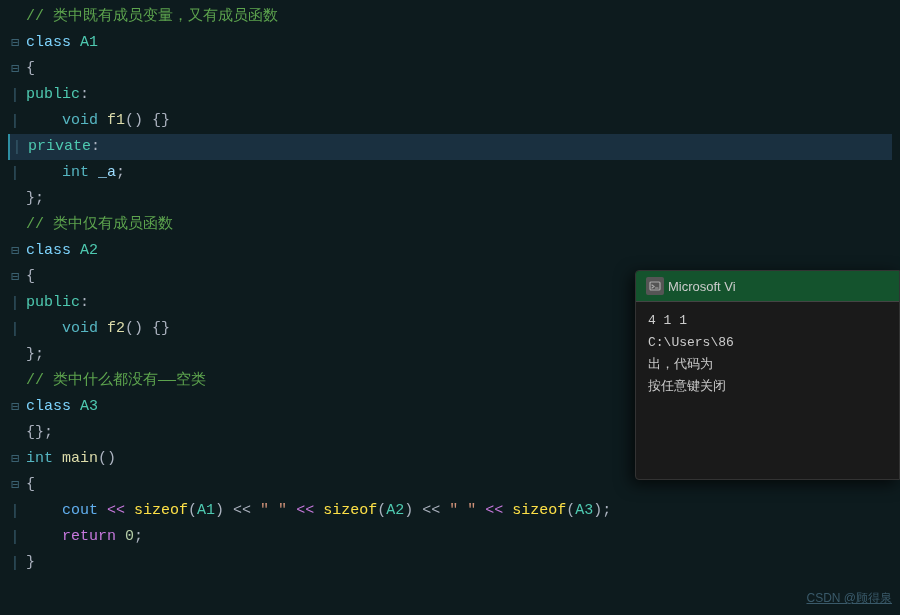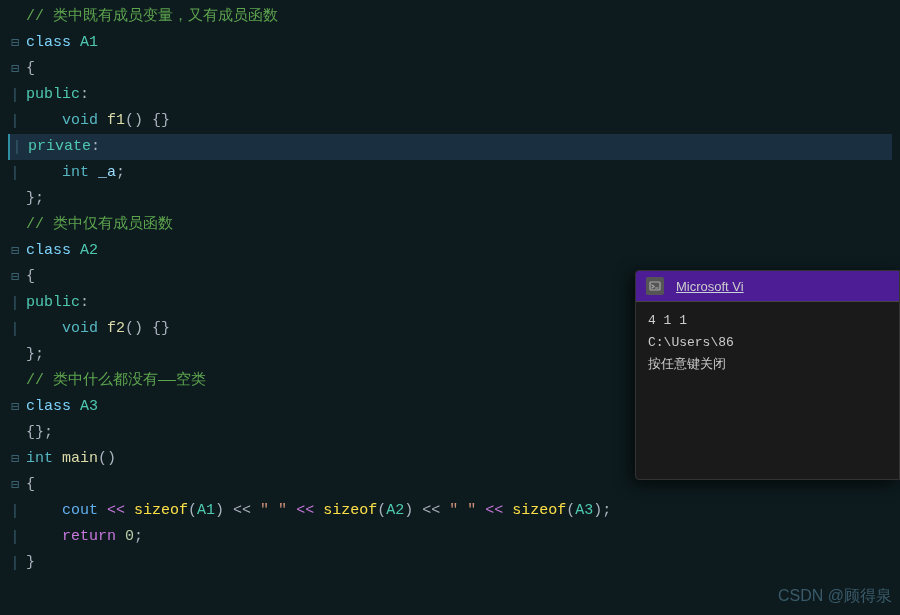--- a/index.html
+++ b/index.html
@@ -86,27 +86,26 @@
       height: 210px;
       background: #1a1a1a;
       border: 1px solid #333;
       border-radius: 4px 0 0 4px;
       box-shadow: -4px 4px 16px rgba(0,0,0,0.7);
       z-index: 10;
       overflow: hidden;
     }
 
     .terminal-titlebar {
-      background: #4c1d95;
+      background: #14532d;
       padding: 6px 10px;
       display: flex;
       align-items: center;
-      gap: 12px;
+      gap: 4px;
       border-bottom: 1px solid #444;
-      text-decoration: underline;
     }
 
     .terminal-icon {
       width: 18px;
       height: 18px;
       background: #555;
       border-radius: 2px;
       display: flex;
       align-items: center;
       justify-content: center;
@@ -129,23 +128,24 @@
     .terminal-output-line {
       display: block;
       color: #cccccc;
     }
 
     .watermark {
       position: absolute;
       bottom: 8px;
       right: 8px;
       color: #3a5a6a;
-      font-size: 16px;
+      font-size: 12px;
       font-family: 'Segoe UI', Arial, sans-serif;
       user-select: none;
+      text-decoration: underline;
     }
   </style>
 </head>
 <body>
 
 <div class="code-editor">
   <div class="code-area" id="code-area">
   <div class="code-line">
         <span class="line-gutter"></span>
         <span class="line-content"><span class="comment">// 类中既有成员变量，又有成员函数</span></span>
@@ -243,18 +243,19 @@
           <rect x="1" y="2" width="10" height="8" rx="1" stroke="#aaa" stroke-width="1.2" fill="none"></rect>
           <path d="M3 5l2 1.5L3 8" stroke="#aaa" stroke-width="1.2" stroke-linecap="round"></path>
           <line x1="6.5" y1="8" x2="9" y2="8" stroke="#aaa" stroke-width="1.2" stroke-linecap="round"></line>
         </svg>
       </div>
       <span class="terminal-title">Microsoft Vi</span>
     </div>
     <div class="terminal-body" id="terminal-body">
     <span class="terminal-output-line">4  1  1</span>
         <span class="terminal-output-line">C:\Users\86</span>
+        <span class="terminal-output-line">出，代码为</span>
         <span class="terminal-output-line">按任意键关闭</span>
       </div>
   </div>
 
   <div class="watermark">CSDN @顾得泉</div>
 </div>
 
 </body></html>

